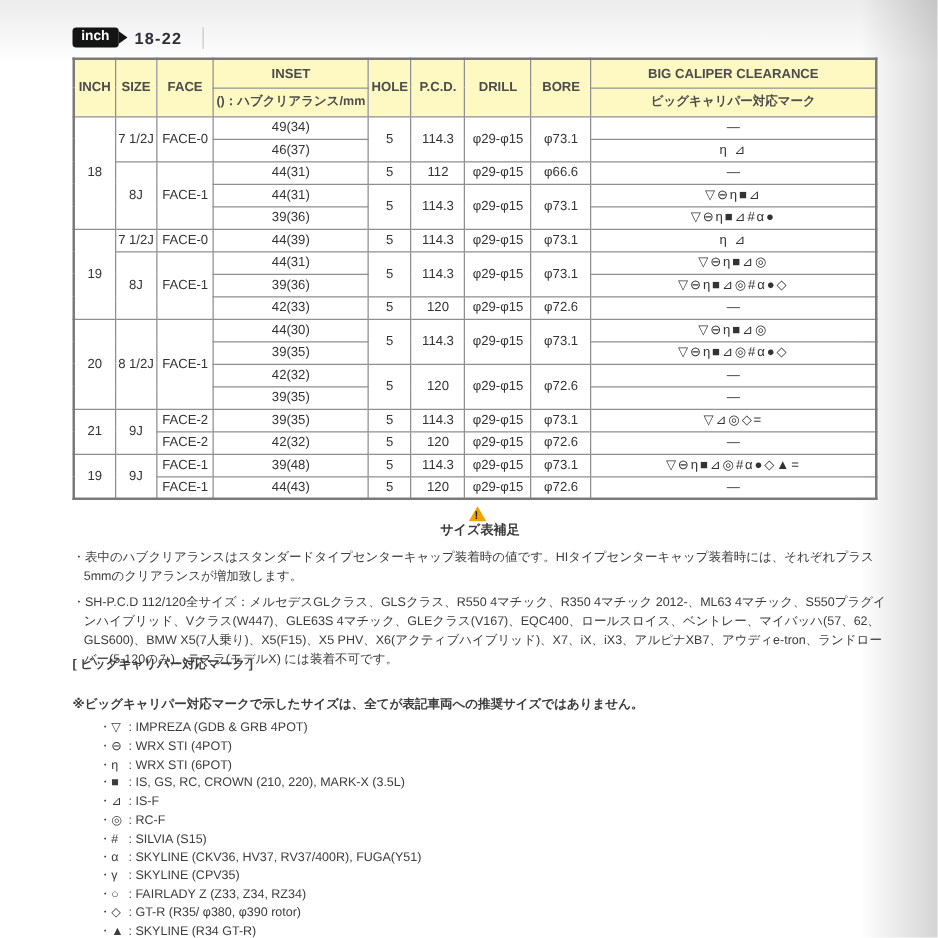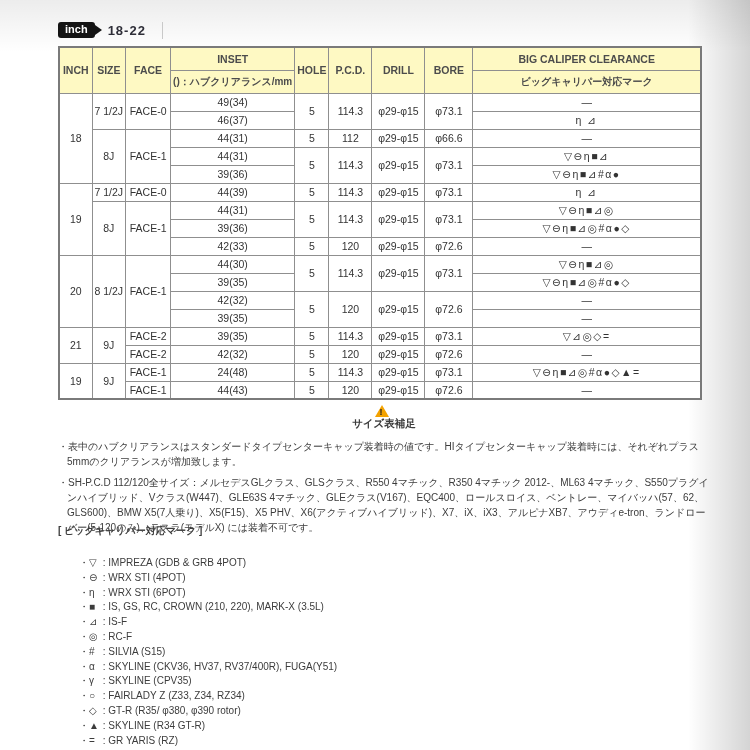--- a/index.html
+++ b/index.html
@@ -203,21 +203,21 @@
         <td>5</td>
         <td>120</td>
         <td>φ29-φ15</td>
         <td>φ72.6</td>
         <td class="dash">—</td>
       </tr>
       <tr>
         <td rowspan="2">19</td>
         <td rowspan="2">9J</td>
         <td>FACE-1</td>
-        <td>24(48)</td>
+        <td>39(48)</td>
         <td>5</td>
         <td>114.3</td>
         <td>φ29-φ15</td>
         <td>φ73.1</td>
         <td class="mark-cell">▽⊖η■⊿◎#α●◇▲=</td>
       </tr>
       <tr>
         <td>FACE-1</td>
         <td>44(43)</td>
         <td>5</td>
@@ -235,20 +235,21 @@
     <span>サイズ表補足</span>
   </div>
   <div>
       <div class="note-item">表中のハブクリアランスはスタンダードタイプセンターキャップ装着時の値です。HIタイプセンターキャップ装着時には、それぞれプラス5mmのクリアランスが増加致します。</div>
       <div class="note-item">SH-P.C.D 112/120全サイズ：メルセデスGLクラス、GLSクラス、R550 4マチック、R350 4マチック 2012-、ML63 4マチック、S550プラグインハイブリッド、Vクラス(W447)、GLE63S 4マチック、GLEクラス(V167)、EQC400、ロールスロイス、ベントレー、マイバッハ(57、62、GLS600)、BMW X5(7人乗り)、X5(F15)、X5 PHV、X6(アクティブハイブリッド)、X7、iX、iX3、アルピナXB7、アウディe-tron、ランドローバー(5-120のみ)、テスラ(モデルX) には装着不可です。</div>
     </div>
 </div>
 
 <div class="legend">
   <div class="legend-title">[ ビッグキャリパー対応マーク ]</div>
+  <div class="legend-note">※ビッグキャリパー対応マークで示したサイズは、全てが表記車両への推奨サイズではありません。</div>
   <div>
       <div class="legend-item">・<span class="sym">▽</span> : IMPREZA (GDB &amp; GRB 4POT)</div>
       <div class="legend-item">・<span class="sym">⊖</span> : WRX STI (4POT)</div>
       <div class="legend-item">・<span class="sym">η</span> : WRX STI (6POT)</div>
       <div class="legend-item">・<span class="sym">■</span> : IS, GS, RC, CROWN (210, 220), MARK-X (3.5L)</div>
       <div class="legend-item">・<span class="sym">⊿</span> : IS-F</div>
       <div class="legend-item">・<span class="sym">◎</span> : RC-F</div>
       <div class="legend-item">・<span class="sym">#</span> : SILVIA (S15)</div>
       <div class="legend-item">・<span class="sym">α</span> : SKYLINE (CKV36, HV37, RV37/400R), FUGA(Y51)</div>
       <div class="legend-item">・<span class="sym">γ</span> : SKYLINE (CPV35)</div>

